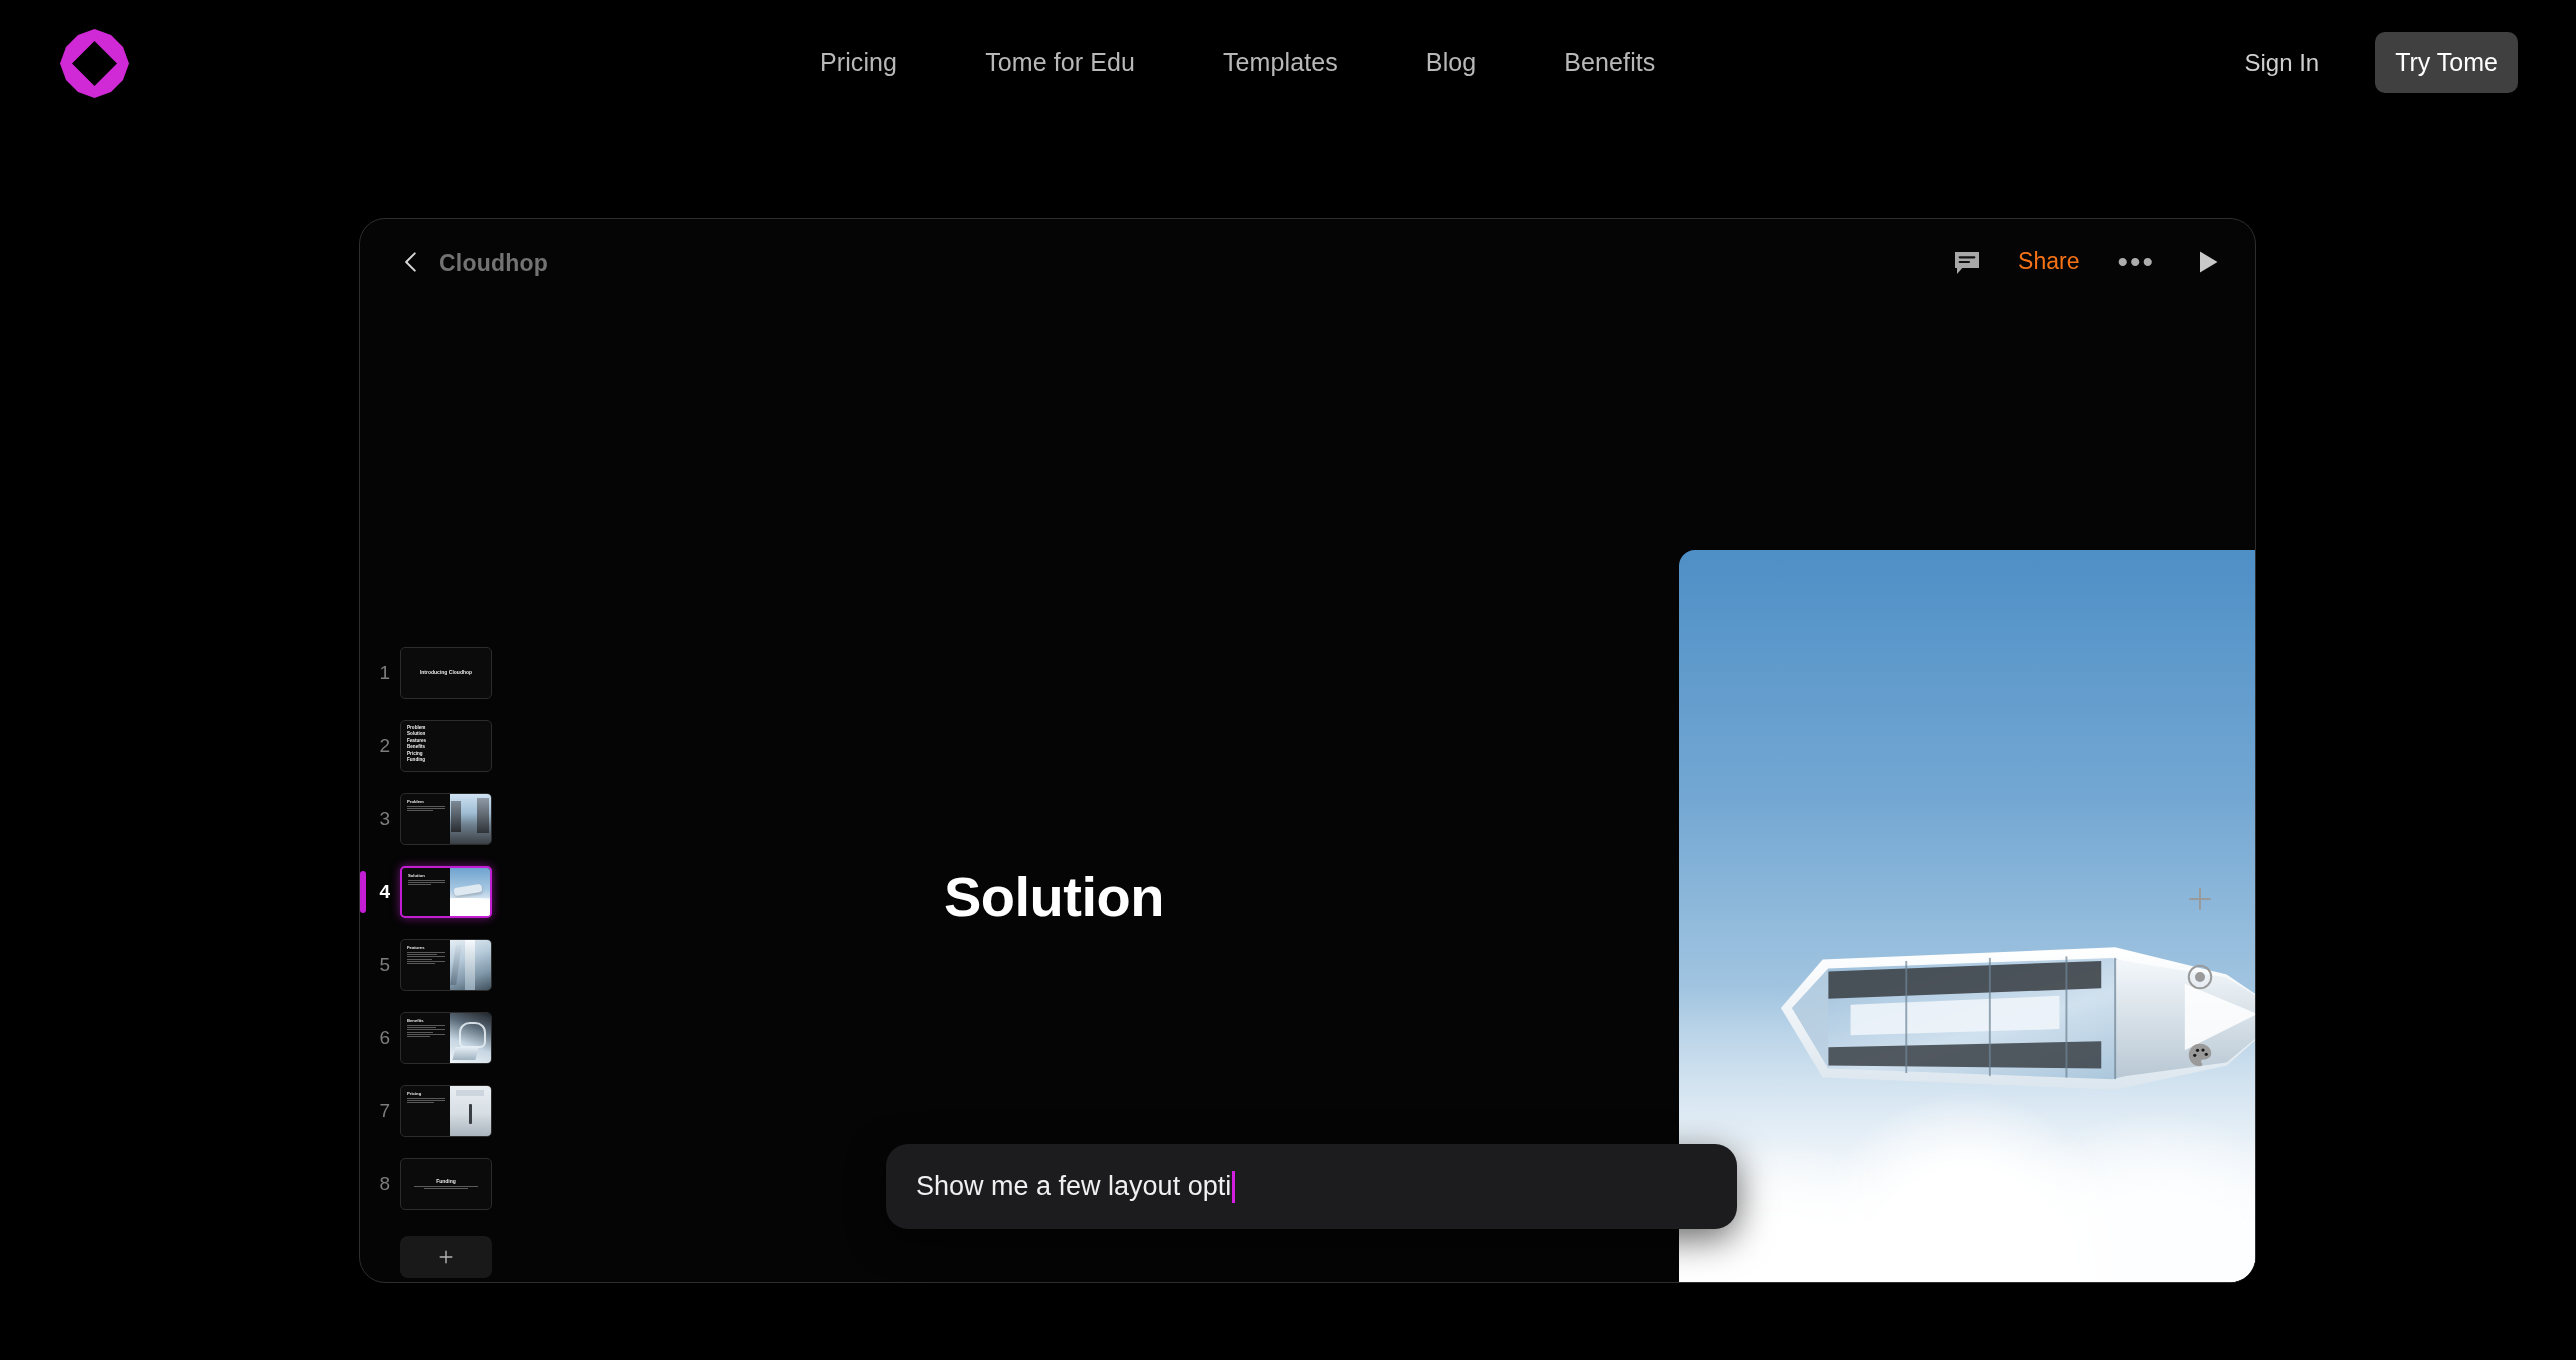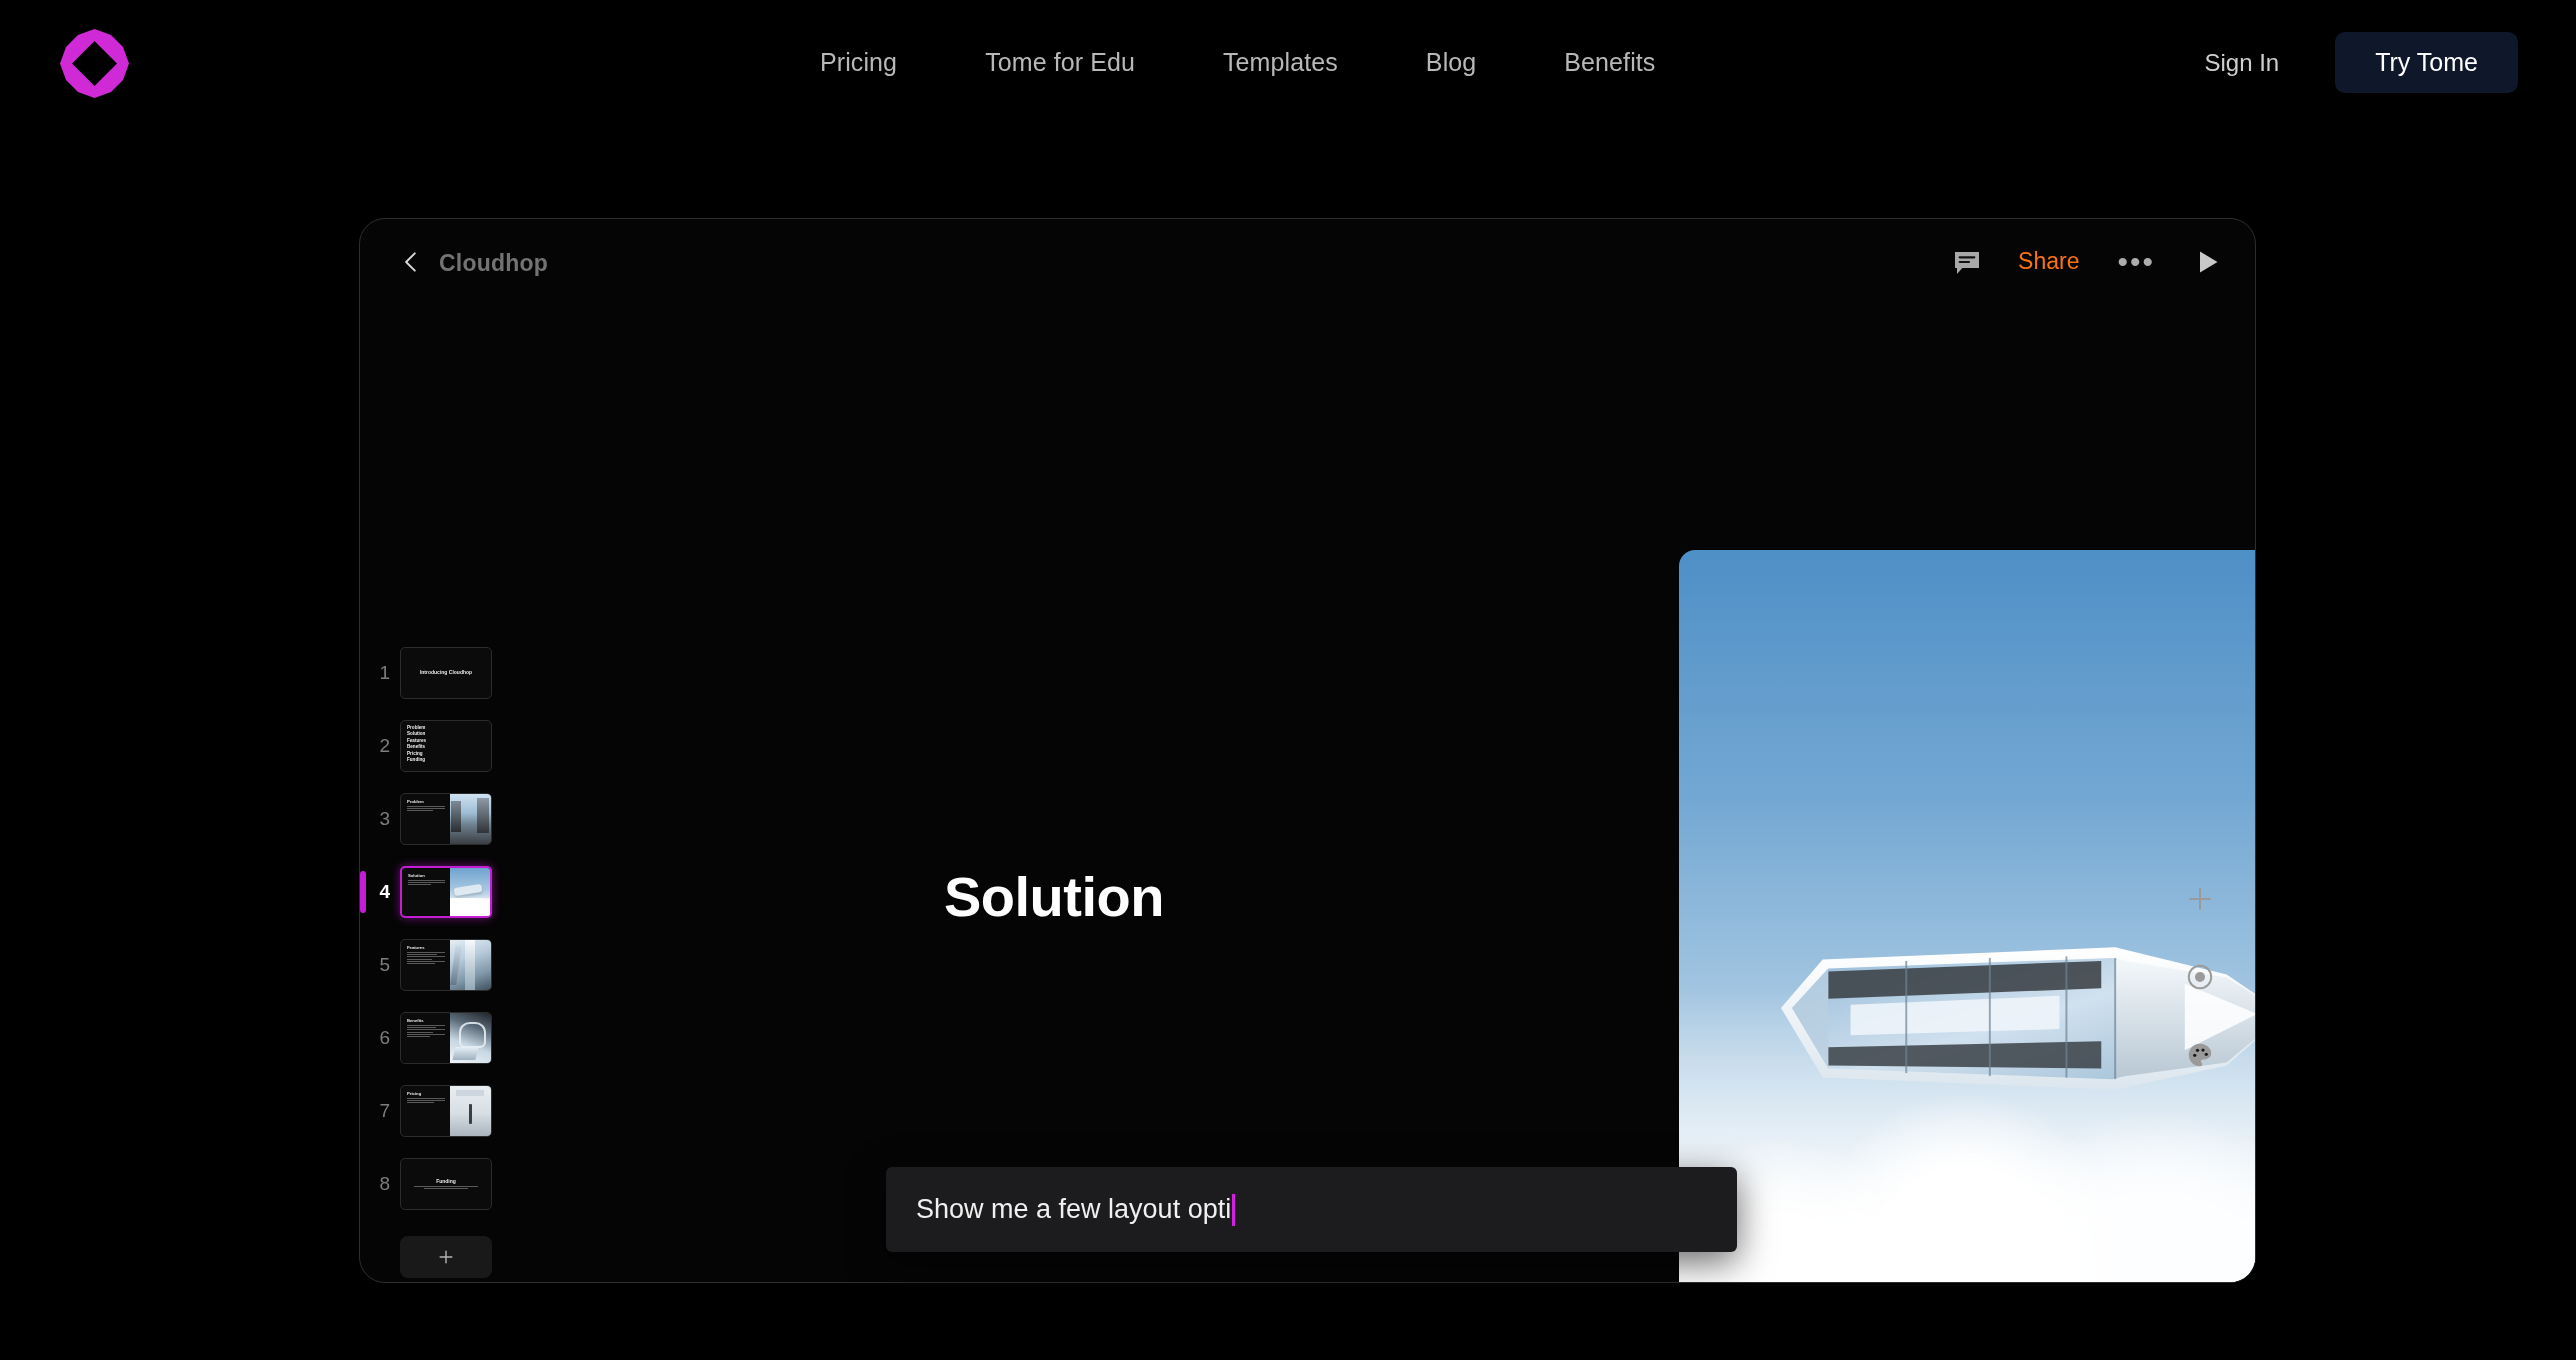--- a/index.html
+++ b/index.html
@@ -29,22 +29,22 @@
   .nav-link:first-child { padding-left:0; }
 
   .nav-right {
     position:absolute; right:58px; top:0; height:125px;
     display:flex; align-items:center; gap:0;
   }
   .signin {
     color:#cfcfcf; font-size:24px; margin-right:56px; cursor:pointer; white-space:nowrap;
   }
   .try-tome {
-    background:#0f172a; color:#fff; font-size:25px;
-    border-radius:10px; padding:18px 40px; cursor:pointer; white-space:nowrap;
+    background:#404040; color:#fff; font-size:25px;
+    border-radius:10px; padding:18px 20px; cursor:pointer; white-space:nowrap;
     line-height:1;
   }
 
   
   .app-window {
     position:absolute; left:359px; top:218px;
     width:1897px; height:1065px;
     background:#050505;
     border:1px solid #2e2e2e;
     border-radius:26px;
@@ -216,25 +216,24 @@
   .rail { position:absolute; right:38px; }
   .rail-icon {
     width:34px; height:34px; margin-bottom:44px; cursor:pointer;
     display:flex; align-items:center; justify-content:center;
   }
   .rail-top { top:663px; }
 
   
   .prompt {
     position:absolute; left:886px; top:1144px;
-    width:851px; height:85px; border-radius:6px;
+    width:851px; height:85px; border-radius:22px;
     background:#1c1c1e;
     display:flex; align-items:center; padding:0 30px;
     box-shadow:0 10px 36px rgba(0,0,0,.6);
-    margin-top:23px;
   }
   .prompt-text {
     font-size:27px; color:#f0f0f0; white-space:pre;
   }
   .caret {
     width:3px; height:32px; background:#d41fe0; margin-left:1px;
     display:inline-block; vertical-align:middle;
   }
 </style>
 </head>

